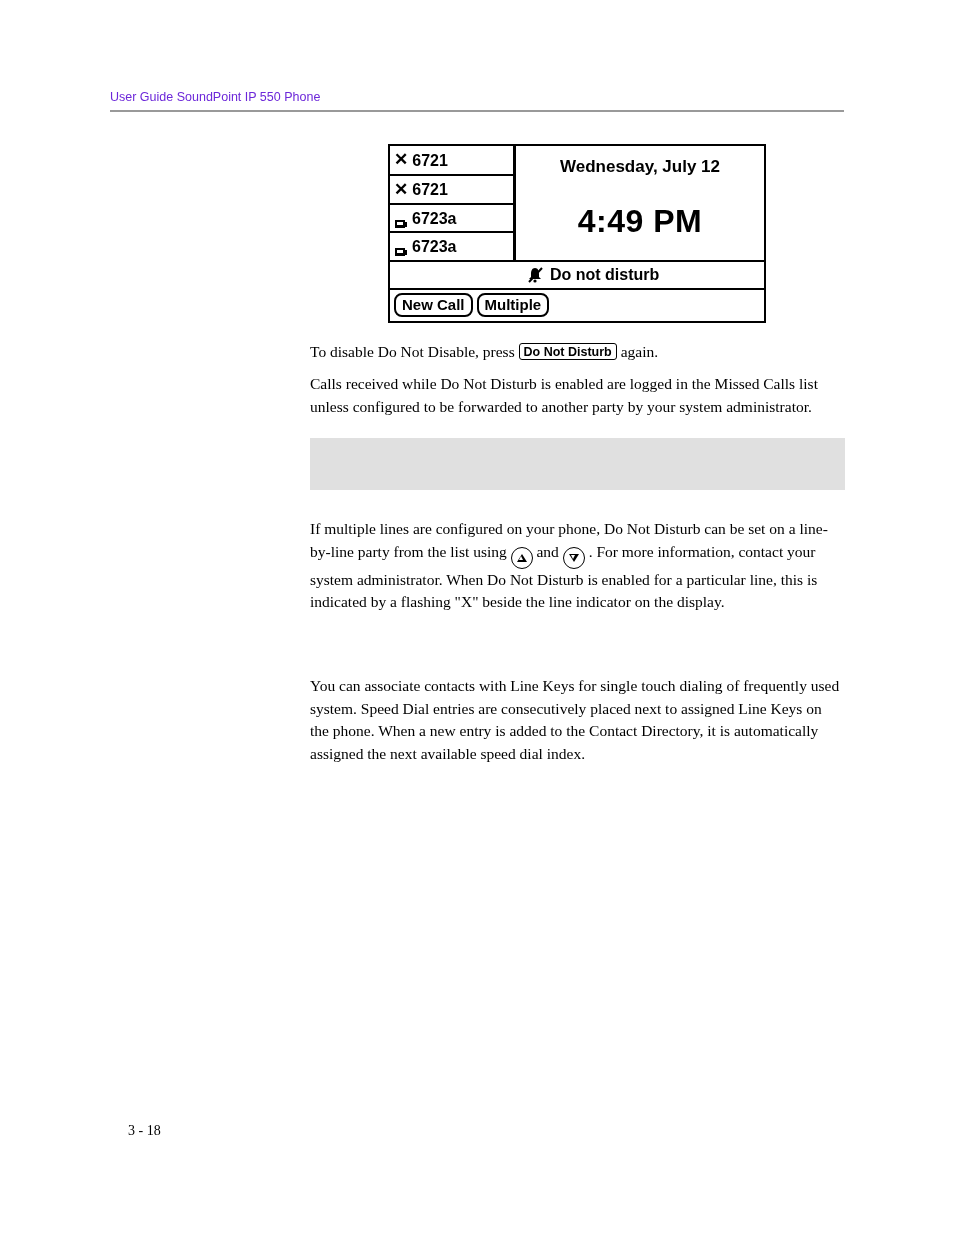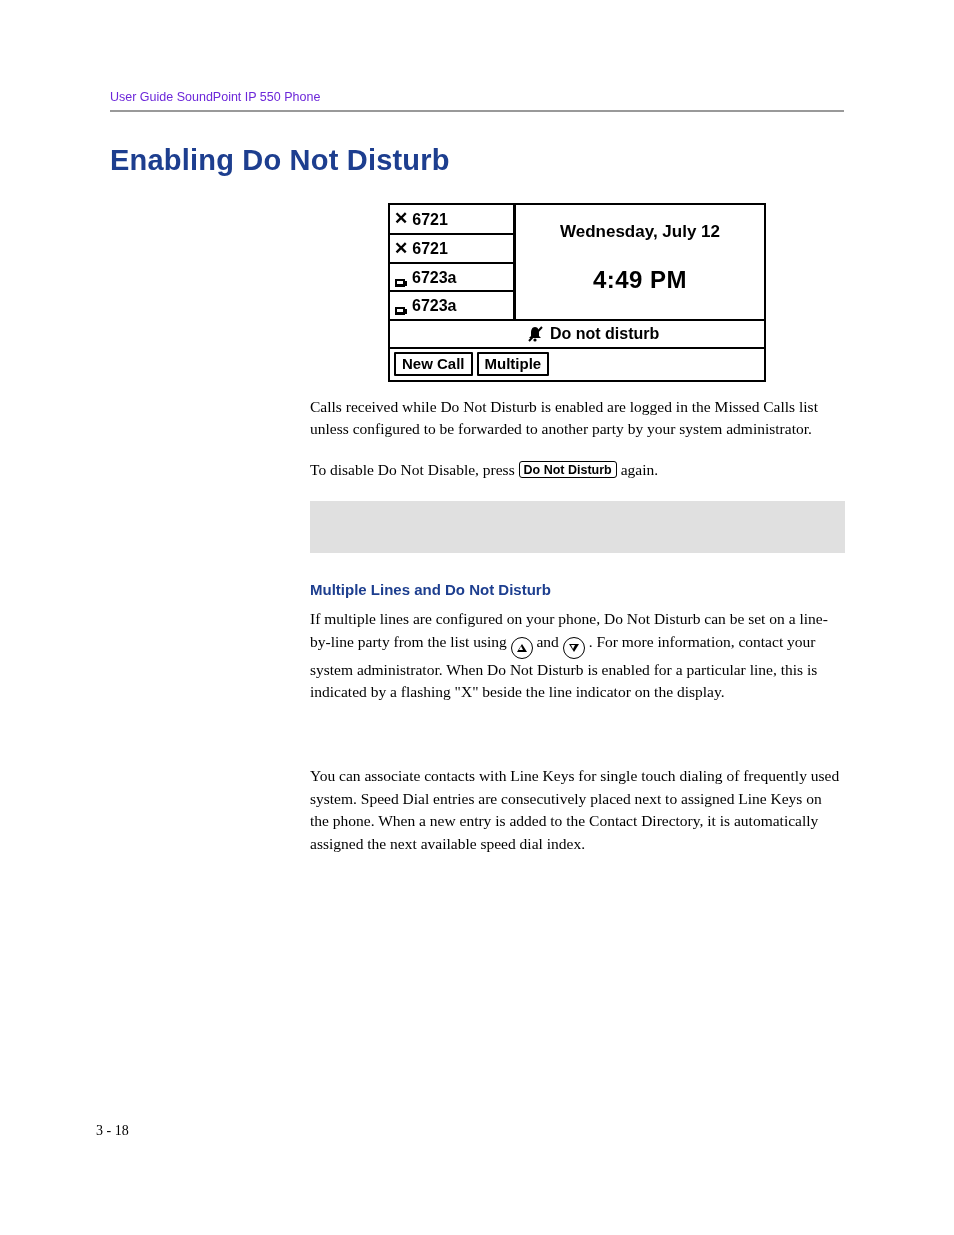--- a/index.html
+++ b/index.html
@@ -134,21 +134,21 @@
   .lcd-main {
     flex: 1;
     display: flex;
     flex-direction: column;
     align-items: center;
     justify-content: center;
     font-weight: bold;
     gap: 16px;
   }
   .lcd-date { font-size: 17px; margin-top: -6px; }
-  .lcd-time { font-size: 24px; letter-spacing: 0.5px; margin-top: 2px; }
+  .lcd-time { font-size: 32px; letter-spacing: 0.5px; margin-top: 2px; }
   .lcd-dnd-row {
     border-top: 2px solid #000;
     border-bottom: 2px solid #000;
     height: 30px;
     display: flex;
     align-items: center;
     padding-left: 136px;
     gap: 6px;
     font-weight: bold;
     font-size: 16px;
@@ -157,21 +157,21 @@
     width: 18px; height: 18px;
     display: inline-block;
   }
   .lcd-soft {
     display: flex;
     padding: 3px 4px 4px 4px;
     gap: 4px;
   }
   .softkey {
     border: 2px solid #000;
-    border-radius: 1px;
+    border-radius: 8px;
     padding: 0 6px;
     font-weight: bold;
     font-size: 15px;
     line-height: 20px;
     font-family: "Lucida Sans Unicode", Arial, sans-serif;
   }
   .gray-block {
     margin: 20px 0 28px 200px;
     width: 535px;
     height: 52px;
@@ -181,34 +181,33 @@
     margin-left: 200px;
     font-family: "Trebuchet MS", Arial, sans-serif;
     font-weight: bold;
     color: #1d3e8f;
     font-size: 15px;
     margin-bottom: 10px;
   }
   .spacer-lg { height: 52px; }
   .page-num {
     position: absolute;
-    left: 96px;
+    left: 128px;
     bottom: 96px;
     font-size: 14px;
     font-family: "Palatino Linotype", serif;
   }
 </style>
 </head>
 <body>
 
 <div class="page">
   <div class="running-header">User Guide SoundPoint IP 550 Phone</div>
   <hr class="header-rule">
 
-  <h1 class="section">Enabling Do Not Disturb</h1>
 
   <div class="indented">
 
     <div class="lcd">
       <div class="lcd-top">
         <div class="lcd-lines">
           <div class="lcd-line">
             <span class="x-icon">✕</span>
             <span>6721</span>
           </div>
@@ -251,32 +250,31 @@
             </svg>
         </span>
         <span>Do not disturb</span>
       </div>
       <div class="lcd-soft">
         <span class="softkey">New Call</span>
         <span class="softkey">Multiple</span>
       </div>
     </div>
 
-    <p>Calls received while Do Not Disturb is enabled are logged in the Missed Calls list unless configured to be forwarded to another party by your system administrator.</p>
-
     <p style="margin-top:18px">
       <span>To disable Do Not Disable, press </span>
       <span class="key-btn">Do Not Disturb</span>
       <span> again.</span>
     </p>
+
+    <p>Calls received while Do Not Disturb is enabled are logged in the Missed Calls list unless configured to be forwarded to another party by your system administrator.</p>
   </div>
 
   <div class="gray-block"></div>
 
-  <h3 class="sub">Multiple Lines and Do Not Disturb</h3>
 
   <div class="indented">
     <p>
       <span>If multiple lines are configured on your phone, Do Not Disturb can be set on a line-by-line party from the list using </span>
       <span class="nav-btn">
           <span class="tri-up"></span>
         </span>
       <span> and </span>
       <span class="nav-btn">
           <span class="tri-down"></span>

